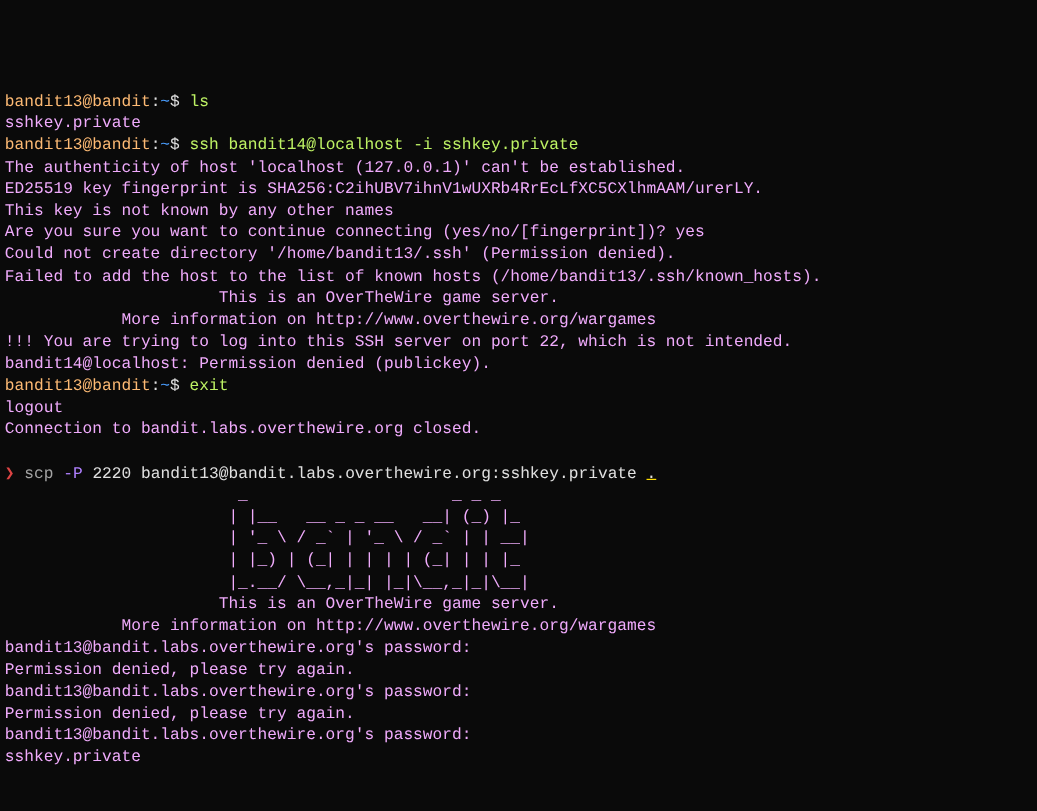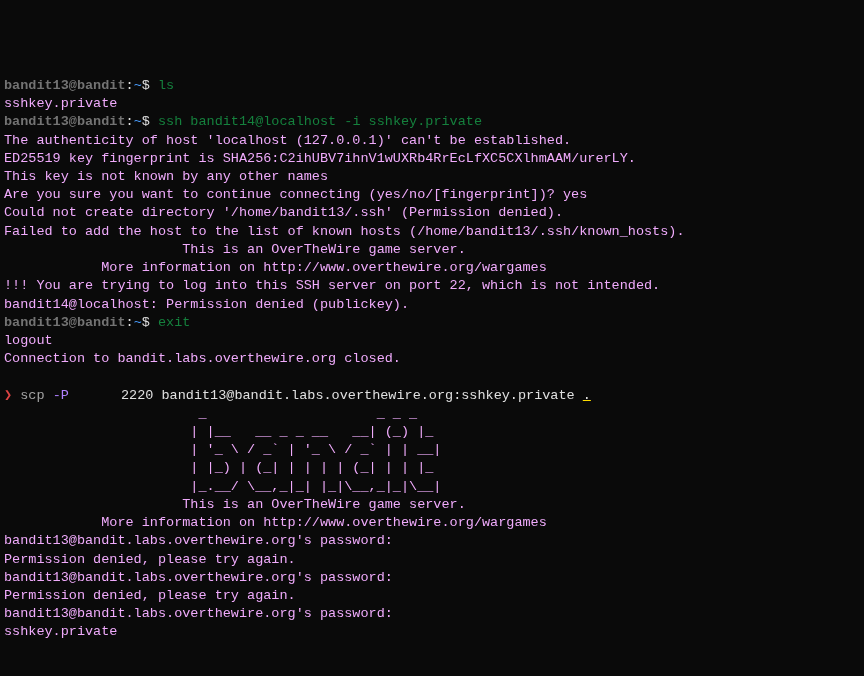--- a/index.html
+++ b/index.html
@@ -16,51 +16,50 @@
       padding: 4px 4px;
       width: 864px;
       height: 676px;
       overflow: hidden;
       white-space: pre;
     }
     .line {
       display: block;
     }
     .user-green {
-      color: #737373;
-      font-weight: bold;
+      color: #fdba74;
+      font-weight: normal;
     }
     .colon {
       color: #e0e0e0;
     }
     .tilde {
       color: #4a9eff;
     }
     .dollar {
       color: #e0e0e0;
     }
     .cmd {
-      color: #15803d;
+      color: #bef264;
     }
     .out {
       color: #f0abfc;
     }
     .prompt-red {
       color: #d44;
       font-weight: bold;
     }
     .scp-cmd {
       color: #a3a3a3;
     }
     .scp-flag {
       color: #b080ff;
     }
     .scp-args {
       color: #e0e0e0;
-      margin-left: 44px;
     }
     .scp-dot {
       color: #e0e0e0;
       text-decoration: underline;
       text-decoration-color: #ffdd00;
     }
   </style>
 </head>
 <body>
 

